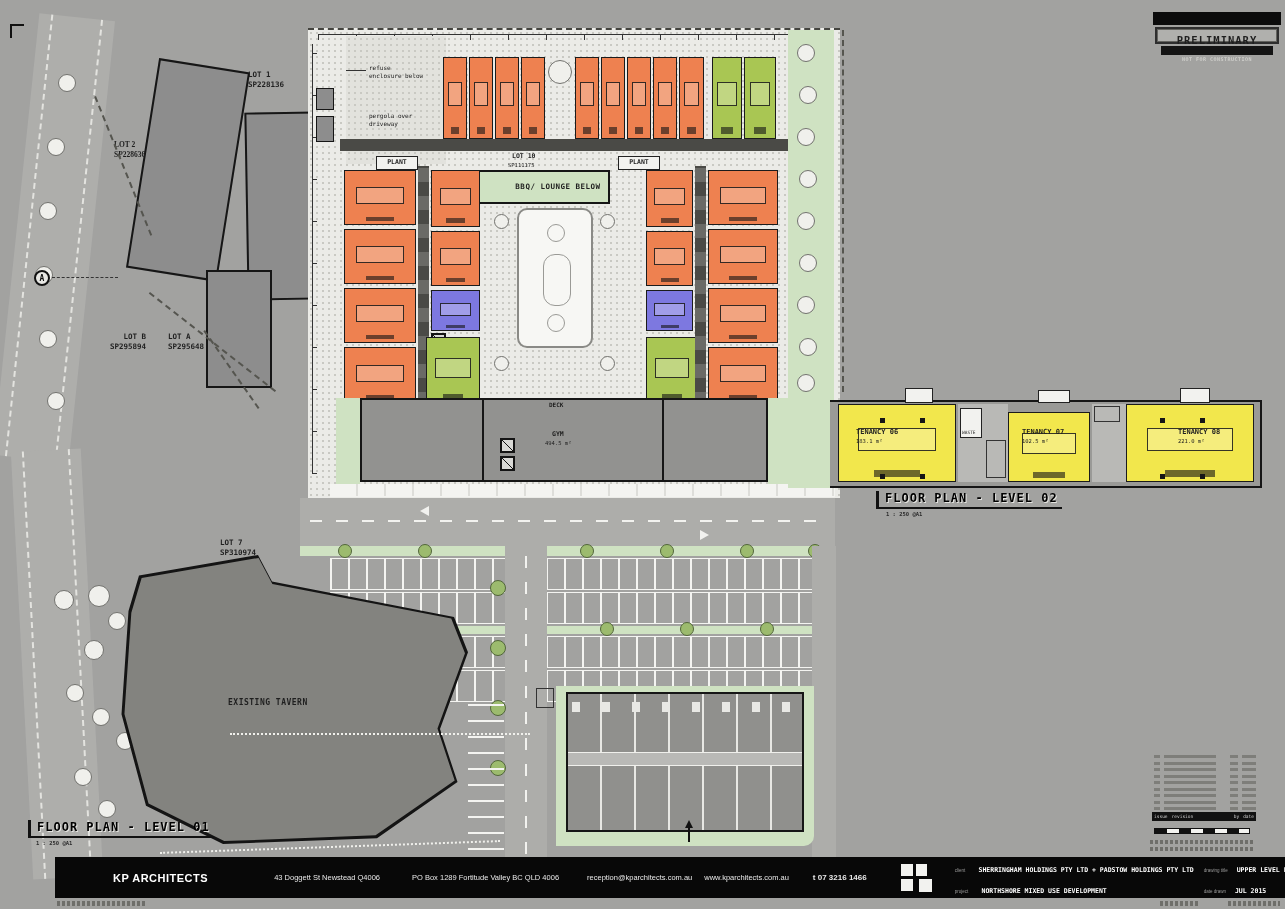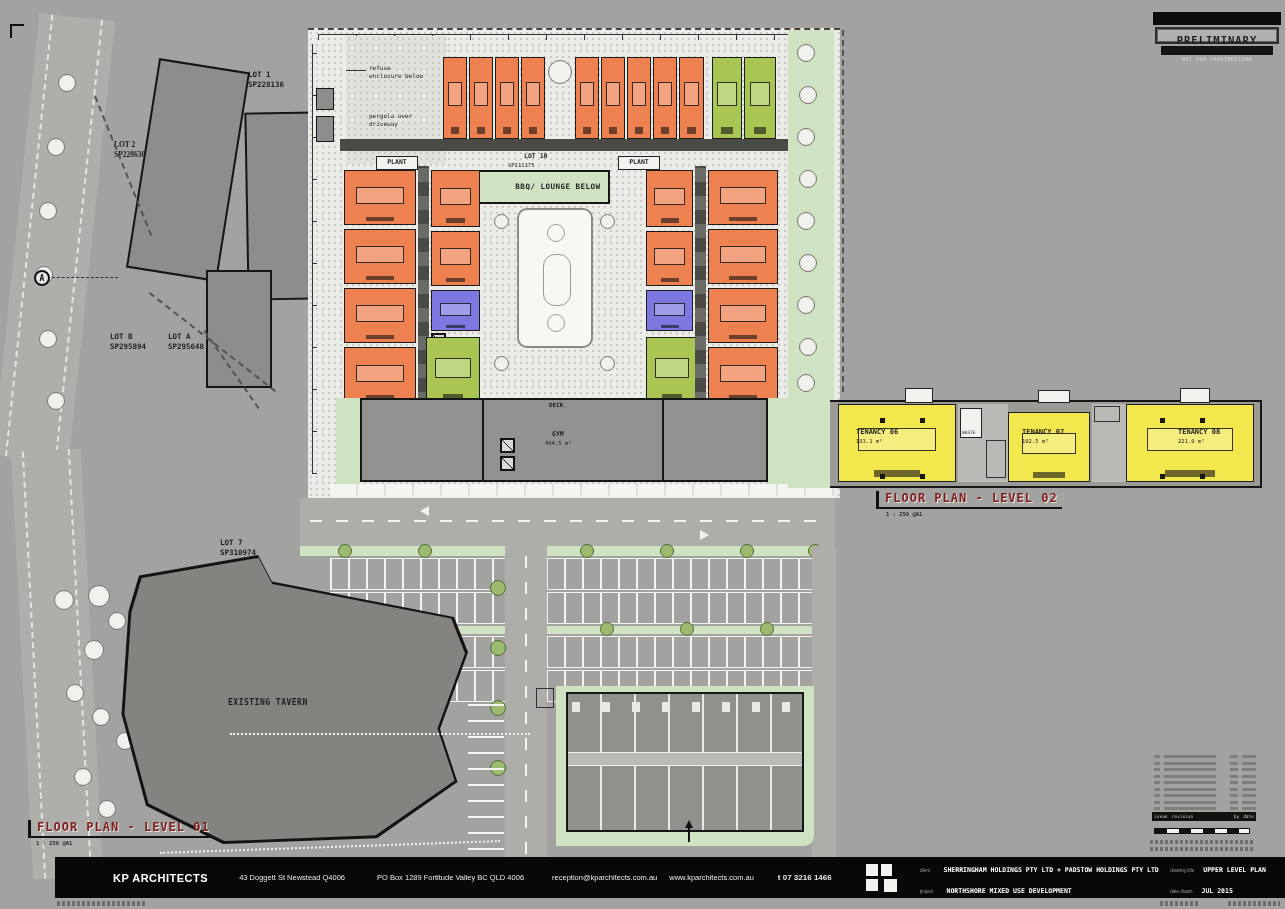--- a/index.html
+++ b/index.html
@@ -22,21 +22,21 @@
           border-top:1px solid #f4f4f1;border-bottom:1px solid #f4f4f1;box-sizing:border-box;}
   .vstalls{position:absolute;background:repeating-linear-gradient(0deg,#f4f4f1 0 2px,rgba(0,0,0,0) 2px 16px);box-sizing:border-box;}
   .dashv{position:absolute;border-left:2px dashed #55554f;}
   .dashh{position:absolute;border-top:2px dashed #55554f;}
   .stip{background-color:#ebebe7;background-image:radial-gradient(#c9c9c3 0.8px,rgba(0,0,0,0) 1px);background-size:6px 6px;}
   .hatch{position:absolute;background:repeating-linear-gradient(45deg,#6666622 0,#666 0 2px,#ddddd8 2px 5px);border:1px solid #333;box-sizing:border-box;}
   .lift{position:absolute;width:15px;height:15px;border:2px solid #141414;box-sizing:border-box;
         background:linear-gradient(45deg,rgba(0,0,0,0) 46%,#141414 46% 54%,rgba(0,0,0,0) 54%),#d9d9d6;}
   .tdots{position:absolute;width:5px;height:5px;background:#161616;box-shadow:40px 0 0 #161616,0 56px 0 #161616,40px 56px 0 #161616;}
   .plan-title{position:absolute;border-left:3px solid #111;border-bottom:2px solid #111;padding:1px 4px 3px 6px;
-              font:bold 12px/1 "DejaVu Sans Mono",monospace;letter-spacing:1px;color:#7f1d1d;
+              font:bold 12px/1 "DejaVu Sans Mono",monospace;letter-spacing:1px;color:#000000;
               text-shadow:1px 1px 0 rgba(240,240,236,.85);}
   .plan-sub{position:absolute;font:bold 5.5px/1 "DejaVu Sans Mono",monospace;color:#2e2e2e;}
   .chipbox{position:absolute;background:#f2f2ef;border:1px solid #222;text-align:center;
            font:bold 6.5px/1.6 "DejaVu Sans Mono",monospace;color:#1f1f1f;}
   .smudge{position:absolute;background:repeating-linear-gradient(90deg,#6e6e6a 0 3px,rgba(0,0,0,0) 3px 5px);}
   
   #titlebar{position:absolute;left:55px;top:857px;width:1230px;height:41px;background:#080808;
             display:flex;align-items:center;color:#fff;border-right:2px solid #e8e8e4;
             font-family:"Liberation Sans",sans-serif;}
   .tb-txt{font-size:7.5px;color:#e8e8e8;white-space:nowrap;}
@@ -92,21 +92,21 @@
   </div>
   <div class="dashh" style="left:52px;top:277px;width:66px;border-top:1px dashed #333;"></div>
 
   <div class="bld" style="left:142px;top:64px;width:92px;height:212px;transform:rotate(9deg);"></div>
   <div class="bld" style="left:246px;top:112px;width:72px;height:188px;transform:rotate(-1deg);"></div>
   <div class="bld" style="left:206px;top:270px;width:66px;height:118px;"></div>
   <div class="lbl pre" style="left:248px;top:70px;font-size:7.5px;">LOT 1
 SP228136</div>
   <div class="lbl pre" style="left:114px;top:140px;font-size:7.5px;font-family:Liberation Serif, serif;">LOT 2
 SP228636</div>
-  <div class="lbl pre" style="left:110px;top:332px;font-size:7.5px;">LOT B
+  <div class="lbl pre" style="left:110px;top:332px;font-size:7.5px;text-align:right;">LOT B
 SP295894</div>
   <div class="lbl pre" style="left:168px;top:332px;font-size:7.5px;">LOT A
 SP295648</div>
   <div class="lbl pre" style="left:220px;top:538px;font-size:7.5px;">LOT 7
 SP310974</div>
 
   <div class="dashh" style="left:150px;top:292px;width:160px;transform:rotate(38deg);transform-origin:left top;"></div>
   <div class="dashh" style="left:96px;top:96px;width:150px;transform:rotate(68deg);transform-origin:left top;"></div>
   <div class="dashh" style="left:205px;top:330px;width:95px;transform:rotate(55deg);transform-origin:left top;"></div>
 
@@ -134,21 +134,21 @@
   <div class="tree" style="left:548px;top:60px;width:24px;height:24px;"></div>
   <div class="unit orange" style="left:575px;top:57px;width:24px;height:82px;"></div>
   <div class="unit orange" style="left:601px;top:57px;width:24px;height:82px;"></div>
   <div class="unit orange" style="left:627px;top:57px;width:24px;height:82px;"></div>
   <div class="unit orange" style="left:653px;top:57px;width:24px;height:82px;"></div>
   <div class="unit orange" style="left:679px;top:57px;width:25px;height:82px;"></div>
   <div class="unit greenu" style="left:712px;top:57px;width:30px;height:82px;"></div>
   <div class="unit greenu" style="left:744px;top:57px;width:32px;height:82px;"></div>
 
   <div class="abs" style="left:340px;top:139px;width:472px;height:12px;background:#4a4a46;"></div>
-  <div class="lbl" style="left:524px;top:152px;font-size:6.5px;">LOT 10</div>
+  <div class="lbl" style="left:512px;top:152px;font-size:6.5px;">LOT 10</div>
   <div class="lbl" style="left:508px;top:162px;font-size:5.5px;font-weight:normal;">SP111175</div>
 
   <div class="abs" style="left:478px;top:170px;width:132px;height:34px;background:#cfe2c2;border:2px solid #161616;
               display:flex;align-items:center;justify-content:center;">
     <span class="lbl" style="position:static;font-size:7.5px;letter-spacing:.5px;margin-left:28px;">BBQ/ LOUNGE BELOW</span>
   </div>
 
   <div class="chipbox" style="left:376px;top:156px;width:40px;height:12px;">
     <span>PLANT</span>
   </div>
@@ -319,21 +319,21 @@
     <span style="margin-left:auto;">by</span>
     <span>date</span>
   </div>
   <div class="abs" style="left:1154px;top:828px;width:96px;height:6px;border:1px solid #111;
               background:repeating-linear-gradient(90deg,#111 0 12px,#f4f4f1 12px 24px);"></div>
   <div class="smudge" style="left:1150px;top:840px;width:105px;height:4px;"></div>
   <div class="smudge" style="left:1150px;top:847px;width:105px;height:4px;"></div>
 
   <div id="titlebar">
     <span style="margin-left:58px;font-size:11px;font-weight:bold;letter-spacing:.5px;white-space:nowrap;">KP ARCHITECTS</span>
-    <span class="tb-txt" style="margin-left:31px;">43 Doggett St Newstead Q4006</span>
+    <span class="tb-txt" style="margin-left:66px;">43 Doggett St Newstead Q4006</span>
     <span class="tb-txt" style="margin-left:32px;">PO Box 1289 Fortitude Valley BC QLD 4006</span>
     <span class="tb-txt" style="margin-left:28px;">reception@kparchitects.com.au</span>
     <span class="tb-txt" style="margin-left:12px;">www.kparchitects.com.au</span>
     <span class="tb-txt" style="margin-left:24px;font-weight:bold;font-size:8px;">t 07 3216 1466</span>
     <span style="position:relative;width:30px;height:30px;margin-left:34px;display:inline-block;flex:none;">
       <span class="logo-sq" style="left:0;top:1px;"></span>
       <span class="logo-sq" style="left:15px;top:1px;width:11px;"></span>
       <span class="logo-sq" style="left:0;top:16px;"></span>
       <span class="logo-sq" style="left:18px;top:16px;width:13px;height:13px;"></span>
     </span>

